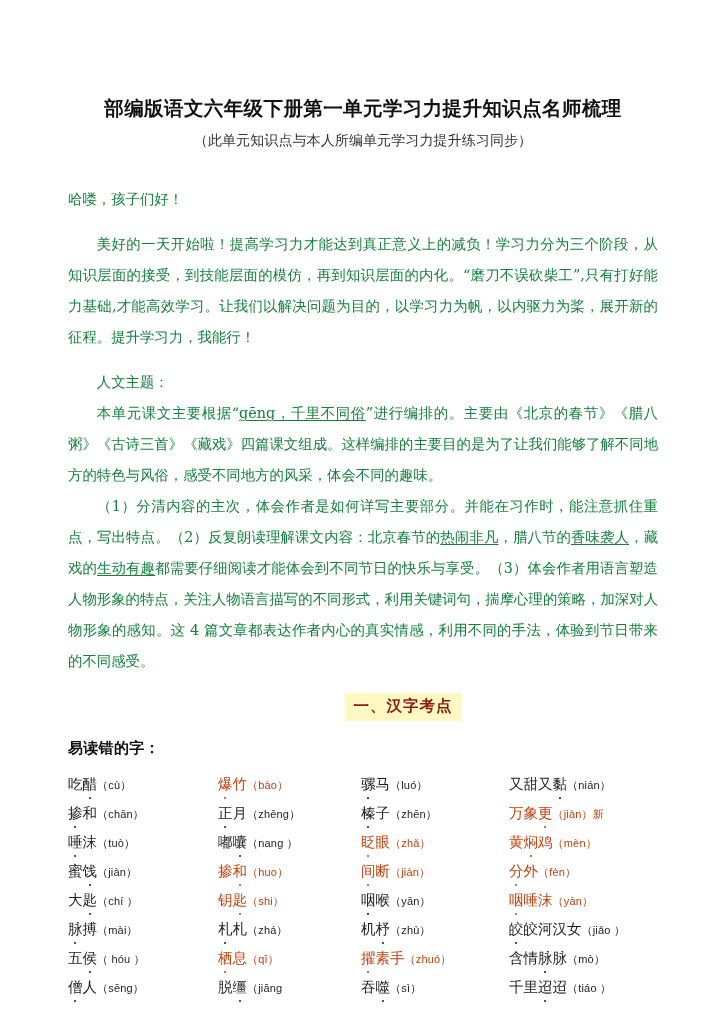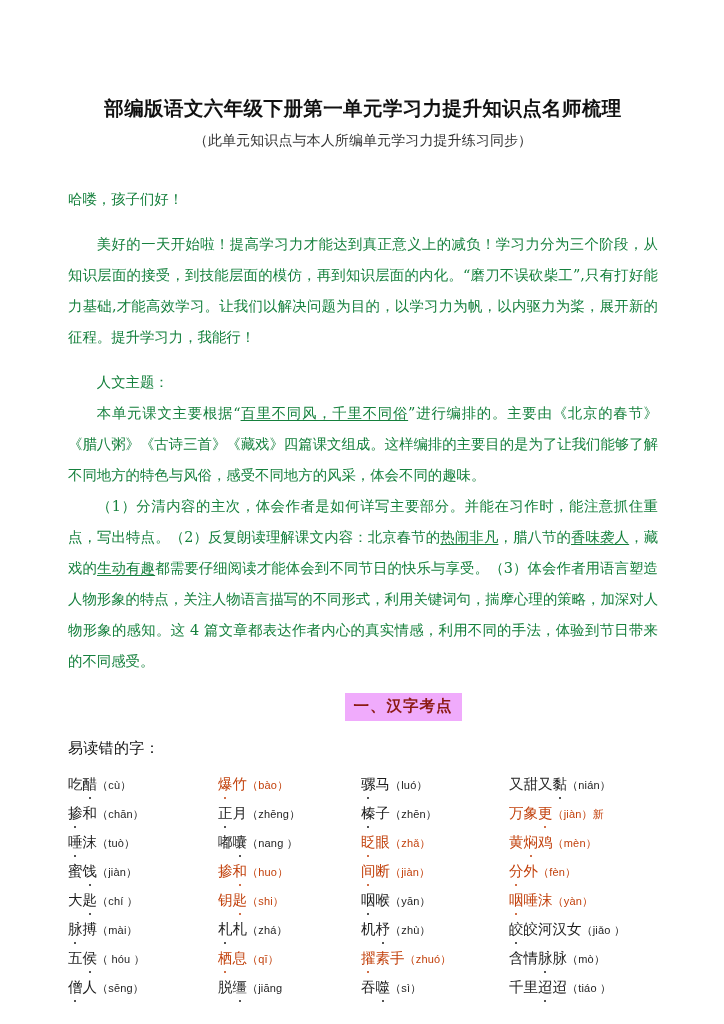--- a/index.html
+++ b/index.html
@@ -70,35 +70,35 @@
   .u { text-decoration: underline; text-underline-offset: 2px; }
 
   
   .section-heading-row {
     margin-top: 16px;
     text-align: center;
     padding-left: 80px;
   }
   .section-heading {
     display: inline-block;
-    background: #f0abfc;
+    background: #fef9c3;
     color: #8B1A13;
     font-family: "DejaVu Sans", "Liberation Sans", sans-serif;
     font-weight: bold;
     font-size: 15.5px;
     letter-spacing: 1px;
     padding: 3px 9px 4px 9px;
     line-height: 1.35;
   }
 
   
   .sub-heading {
     margin-top: 18px;
     font-family: "DejaVu Sans", "Liberation Sans", sans-serif;
-    font-weight: normal;
+    font-weight: bold;
     font-size: 15px;
     color: #111;
     letter-spacing: 0.3px;
   }
 
   
   .char-grid {
     margin-top: 12px;
     width: 580px;
     border-collapse: collapse;
@@ -155,21 +155,21 @@
 
       <p class="para noindent">哈喽，孩子们好！</p>
 
       <div class="spacer-line"></div>
 
       <p class="para">美好的一天开始啦！提高学习力才能达到真正意义上的减负！学习力分为三个阶段，从知识层面的接受，到技能层面的模仿，再到知识层面的内化。“磨刀不误砍柴工”,只有打好能力基础,才能高效学习。让我们以解决问题为目的，以学习力为帆，以内驱力为桨，展开新的征程。提升学习力，我能行！</p>
 
       <div class="spacer-line"></div>
 
       <p class="para">人文主题：</p>
-      <p class="para"><span>本单元课文主要根据“</span><span class="u">百里不同风，千里不同俗</span><span>”进行编排的。主要由《北京的春节》《腊八粥》《古诗三首》《藏戏》四篇课文组成。这样编排的主要目的是为了让我们能够了解不同地方的特色与风俗，感受不同地方的风采，体会不同的趣味。</span></p>
+      <p class="para"><span>本单元课文主要根据“</span><span class="u">gēng，千里不同俗</span><span>”进行编排的。主要由《北京的春节》《腊八粥》《古诗三首》《藏戏》四篇课文组成。这样编排的主要目的是为了让我们能够了解不同地方的特色与风俗，感受不同地方的风采，体会不同的趣味。</span></p>
 
       <p class="para"><span>（1）分清内容的主次，体会作者是如何详写主要部分。并能在习作时，能注意抓住重点，写出特点。（2）反复朗读理解课文内容：北京春节的</span><span class="u">热闹非凡</span><span>，腊八节的</span><span class="u">香味袭人</span><span>，藏戏的</span><span class="u">生动有趣</span><span>都需要仔细阅读才能体会到不同节日的快乐与享受。（3）体会作者用语言塑造人物形象的特点，关注人物语言描写的不同形式，利用关键词句，揣摩心理的策略，加深对人物形象的感知。这 4 篇文章都表达作者内心的真实情感，利用不同的手法，体验到节日带来的不同感受。</span></p>
     </div>
 
     <div class="section-heading-row">
       <span class="section-heading">一、汉字考点</span>
     </div>
 
     <div class="sub-heading">易读错的字：</div>
 

